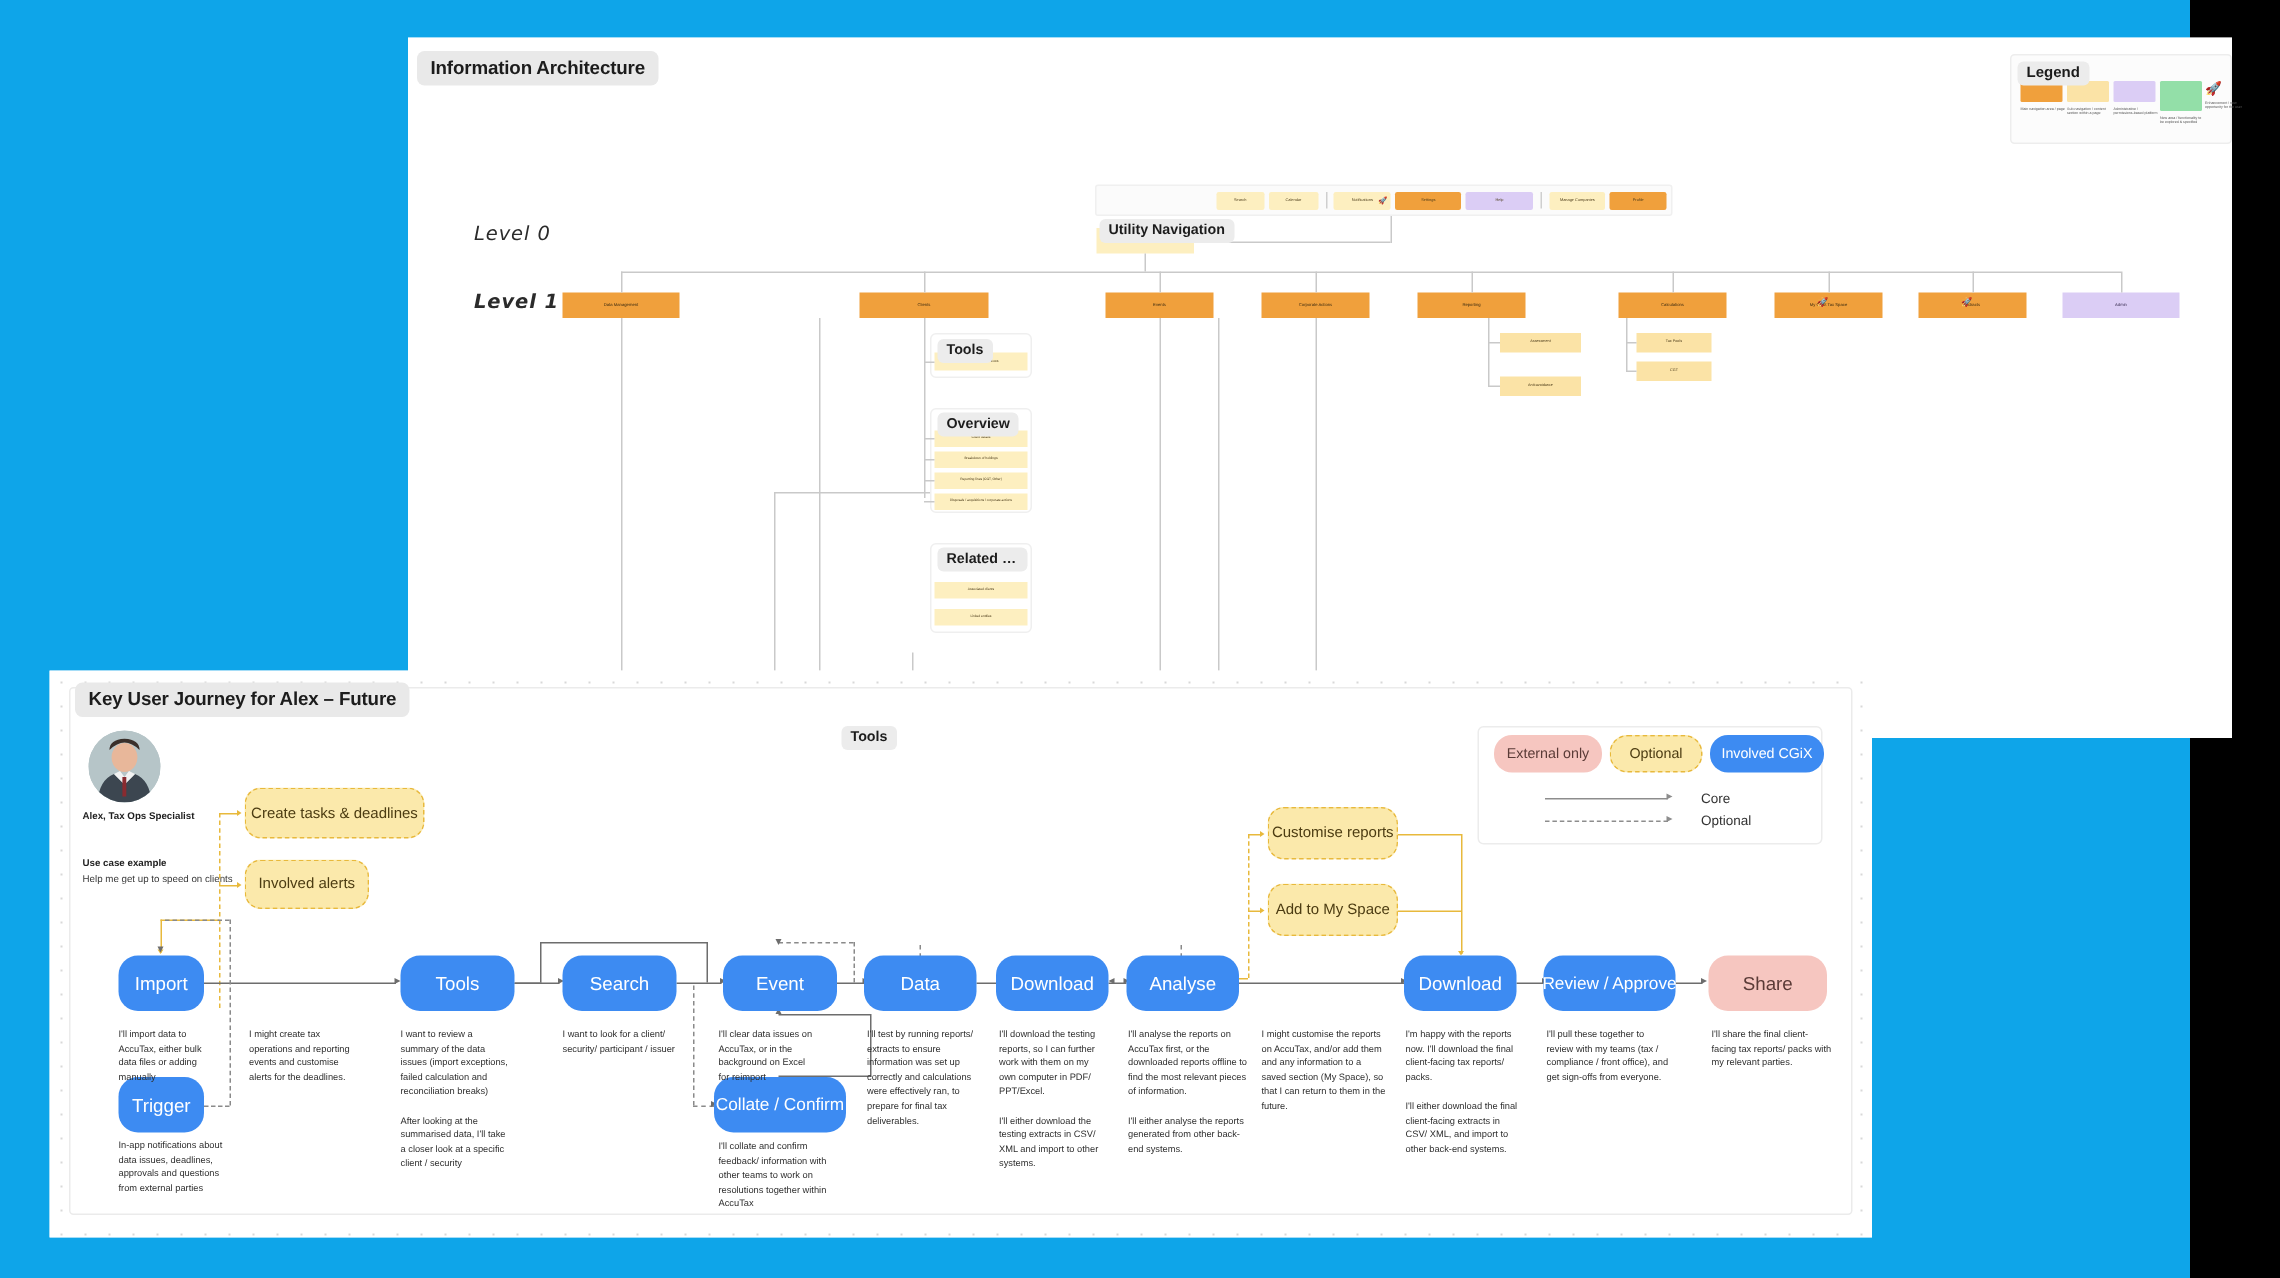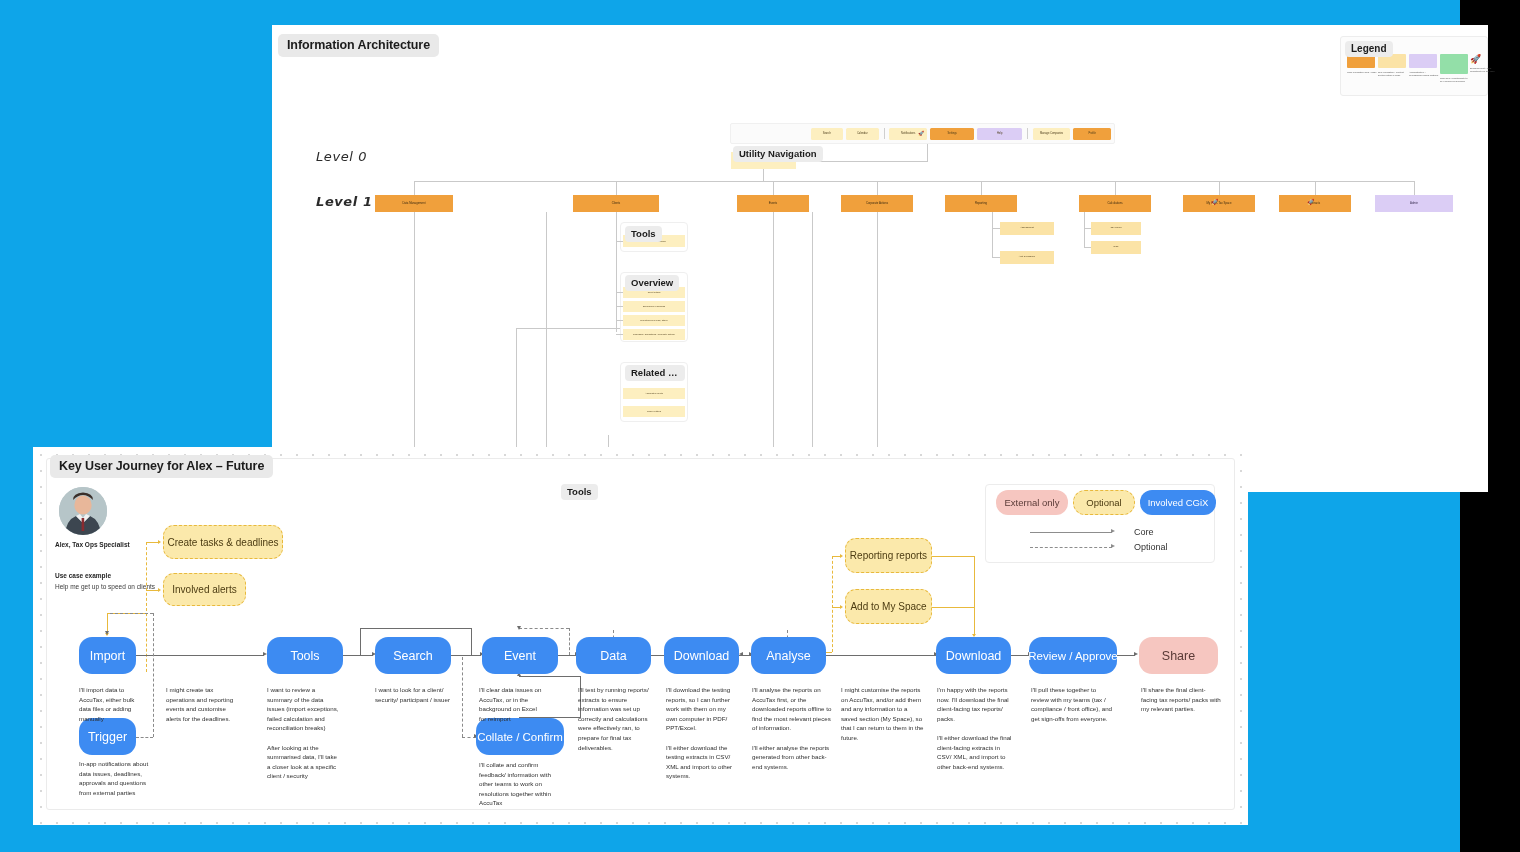--- a/index.html
+++ b/index.html
@@ -363,21 +363,21 @@
   <div class="persona-h" style="left:55px; top:572px;">Use case example</div>
   <div class="persona-p" style="left:55px; top:583px;">Help me get up to speed on clients</div>
 
   <div class="jnode yellow" style="left:163px; top:525px; width:120px; height:34px;">
       <span>Create tasks &amp; deadlines</span>
     </div>
   <div class="jnode yellow" style="left:163px; top:573px; width:83px; height:33px;">
       <span>Involved alerts</span>
     </div>
   <div class="jnode yellow" style="left:845px; top:538px; width:87px; height:35px;">
-      <span>Reporting reports</span>
+      <span>Customise reports</span>
     </div>
   <div class="jnode yellow" style="left:845px; top:589px; width:87px; height:35px;">
       <span>Add to My Space</span>
     </div>
 
   <div class="ydash-v" style="left:146px; top:542px; height:130px;"></div>
   <div class="yln-h" style="left:146px; top:542px; width:13px;"></div>
   <div class="yhead" style="left:158px; top:539.6px;"></div>
   <div class="yln-h" style="left:146px; top:590px; width:13px;"></div>
   <div class="yhead" style="left:158px; top:587.6px;"></div>

